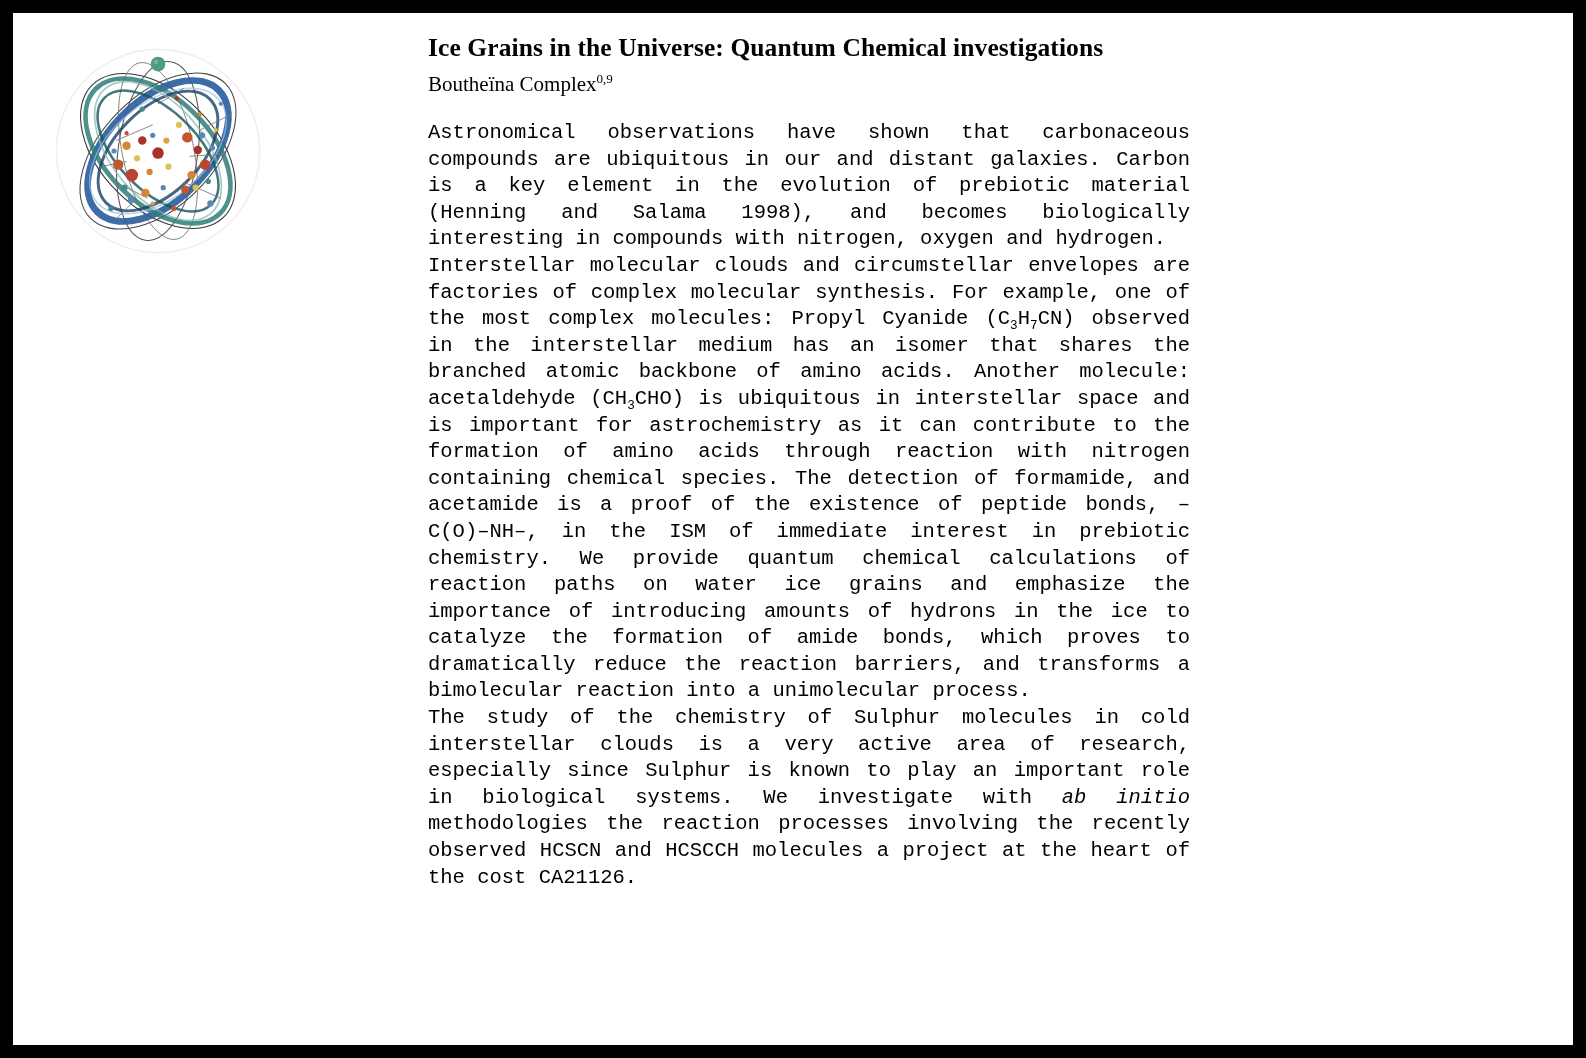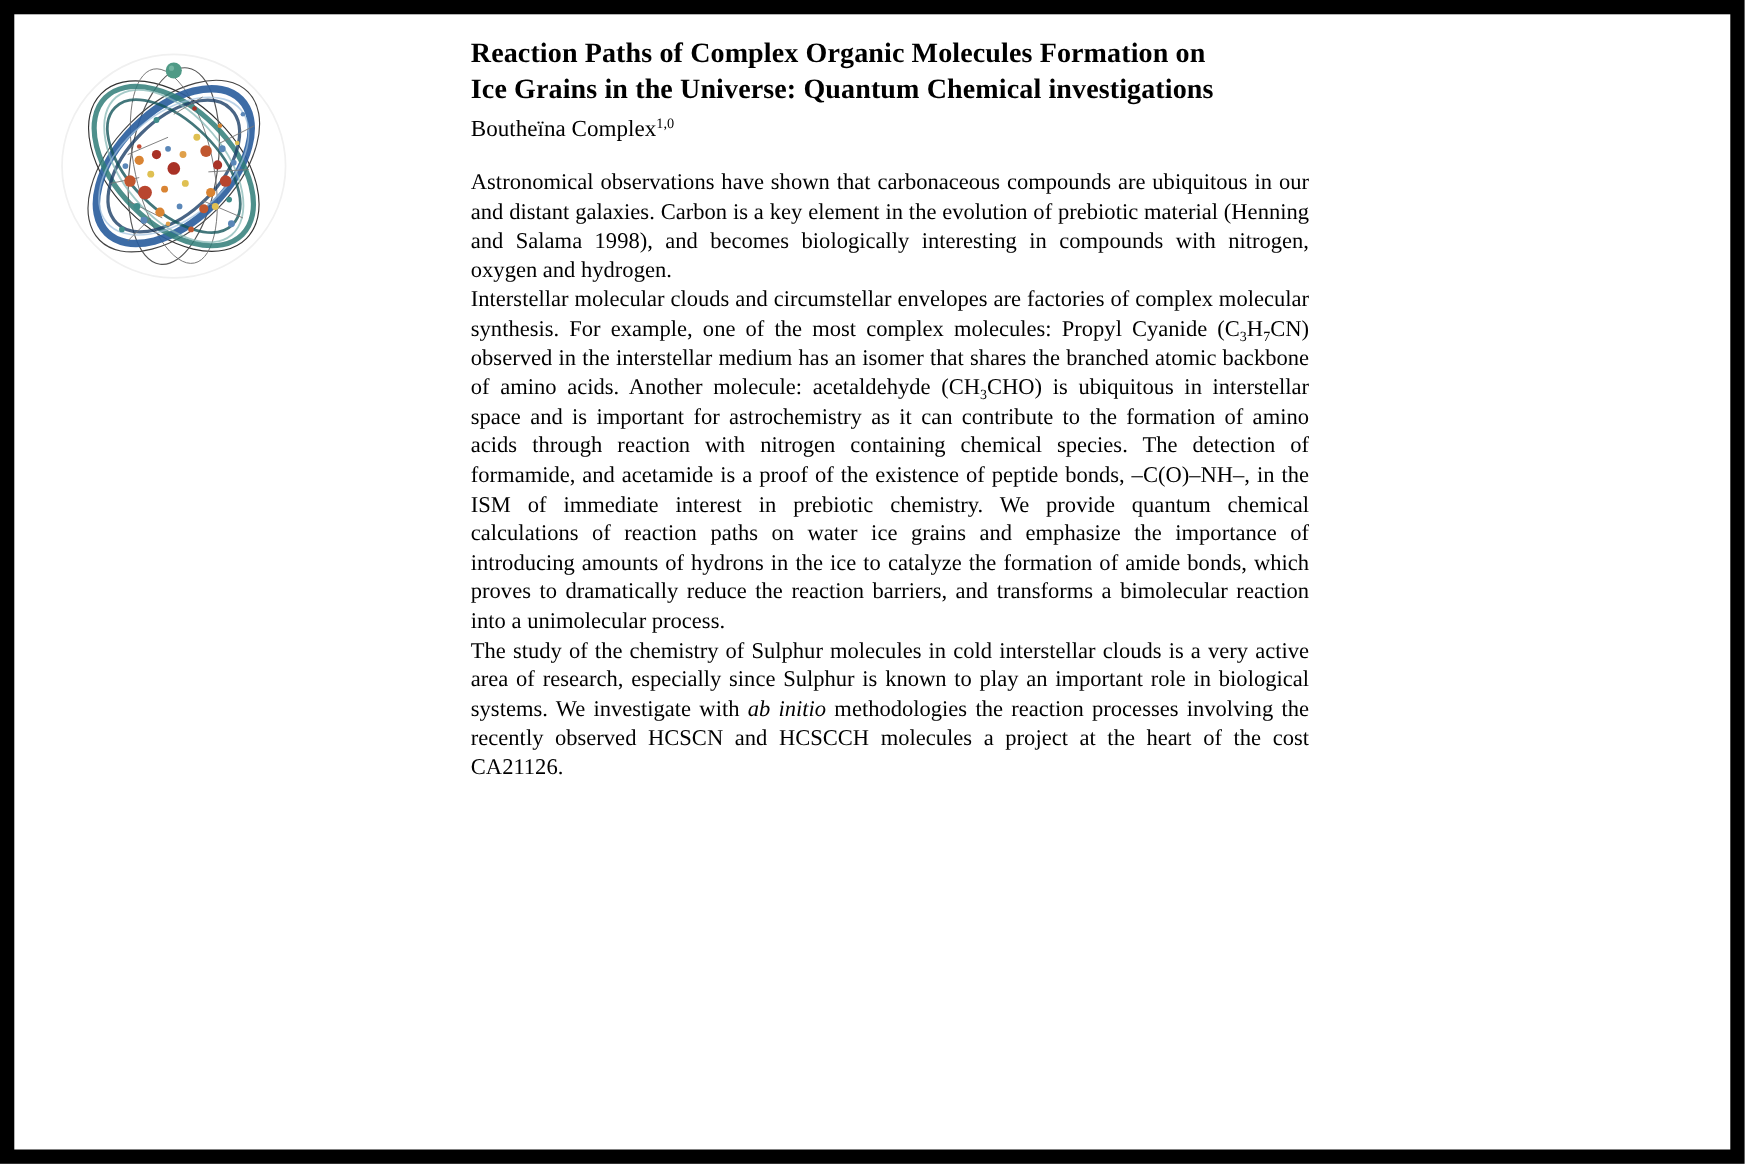--- a/index.html
+++ b/index.html
@@ -60,20 +60,21 @@
   .affiliation sup {
     font-size: 62%;
     line-height: 0;
     margin-right: 3px;
   }
   .abstract {
     margin-top: 22px;
     font-size: 20.5px;
     line-height: 26.6px;
     text-align: justify;
+    font-family: Liberation Mono, monospace;
   }
   .abstract p {
     margin: 0;
     padding: 0;
   }
   .abstract sub {
     font-size: 62%;
     line-height: 0;
   }
 </style>
@@ -147,24 +148,23 @@
         <circle cx="140" cy="70" r="2" fill="#d98433"></circle>
         <circle cx="105" cy="140" r="2.5" fill="#5a87b8"></circle>
         <circle cx="95" cy="155" r="2" fill="#e0a04a"></circle>
         <circle cx="70" cy="88" r="2" fill="#c74d35"></circle>
         <circle cx="155" cy="85" r="2" fill="#dfc052"></circle>
       </g>
     </svg>
   </div>
 
   <div class="column">
-    <div class="title-line">Reaction Paths of Complex Organic Molecules Formation on</div>
     <div class="title-line">Ice Grains in the Universe: Quantum Chemical investigations</div>
 
-    <div class="author-line"><span>Boutheïna Complex</span><sup>1,0</sup></div>
+    <div class="author-line"><span>Boutheïna Complex</span><sup>0,9</sup></div>
 
 
     <div class="abstract">
       <p><span>Astronomical observations have shown that carbonaceous compounds are ubiquitous in our and distant galaxies. Carbon is a key element in the evolution of prebiotic material (Henning and Salama 1998), and becomes biologically interesting in compounds with nitrogen, oxygen and hydrogen.</span></p>
       <p><span>Interstellar molecular clouds and circumstellar envelopes are factories of complex molecular synthesis. For example, one of the most complex molecules: Propyl Cyanide (C</span><sub>3</sub><span>H</span><sub>7</sub><span>CN) observed in the interstellar medium has an isomer that shares the branched atomic backbone of amino acids. Another molecule: acetaldehyde (CH</span><sub>3</sub><span>CHO) is ubiquitous in interstellar space and is important for astrochemistry as it can contribute to the formation of amino acids through reaction with nitrogen containing chemical species. The detection of formamide, and acetamide is a proof of the existence of peptide bonds, –C(O)–NH–, in the ISM of immediate interest in prebiotic chemistry. We provide quantum chemical calculations of reaction paths on water ice grains and emphasize the importance of introducing amounts of hydrons in the ice to catalyze the formation of amide bonds, which proves to dramatically reduce the reaction barriers, and transforms a bimolecular reaction into a unimolecular process.</span></p>
       <p><span>The study of the chemistry of Sulphur molecules in cold interstellar clouds is a very active area of research, especially since Sulphur is known to play an important role in biological systems. We investigate with </span><i>ab initio</i><span> methodologies the reaction processes involving the recently observed HCSCN and HCSCCH molecules a project at the heart of the cost CA21126.</span></p>
     </div>
   </div>
 
 </div>

